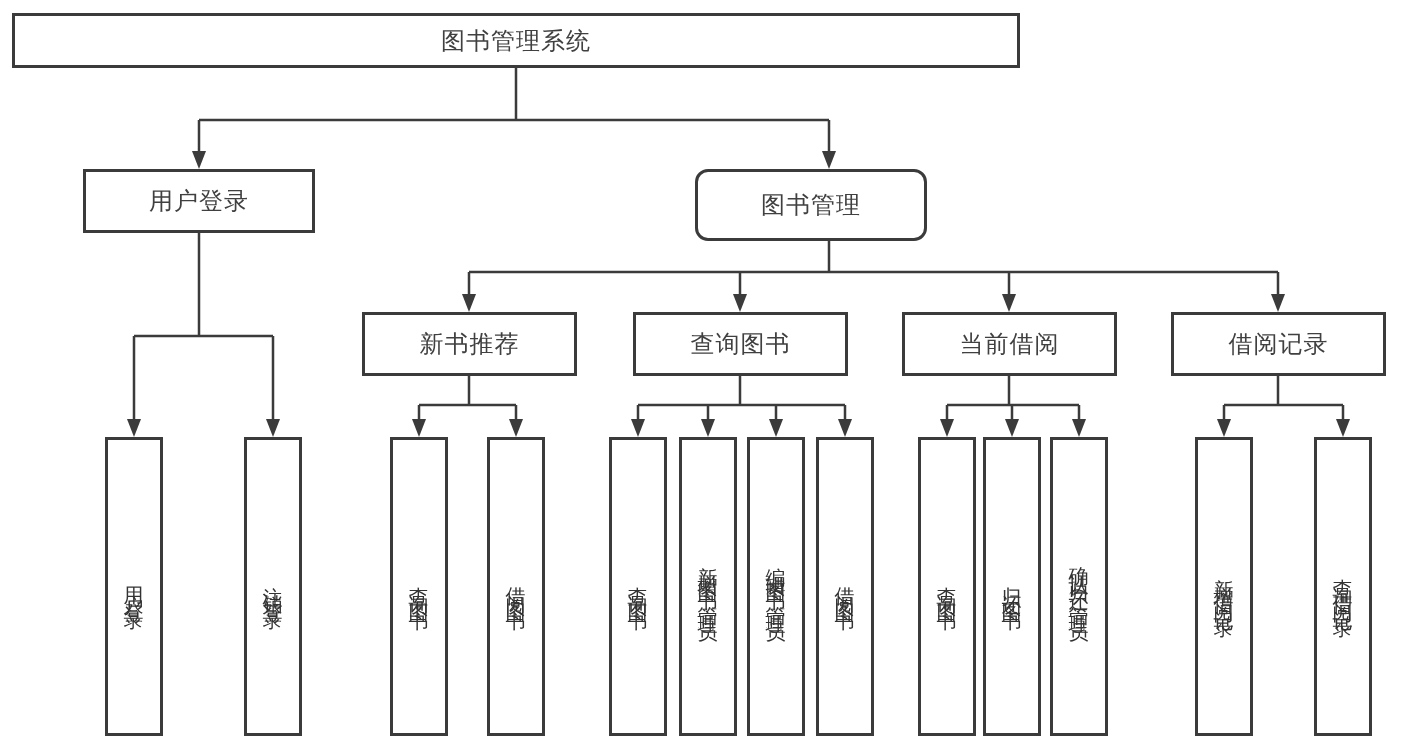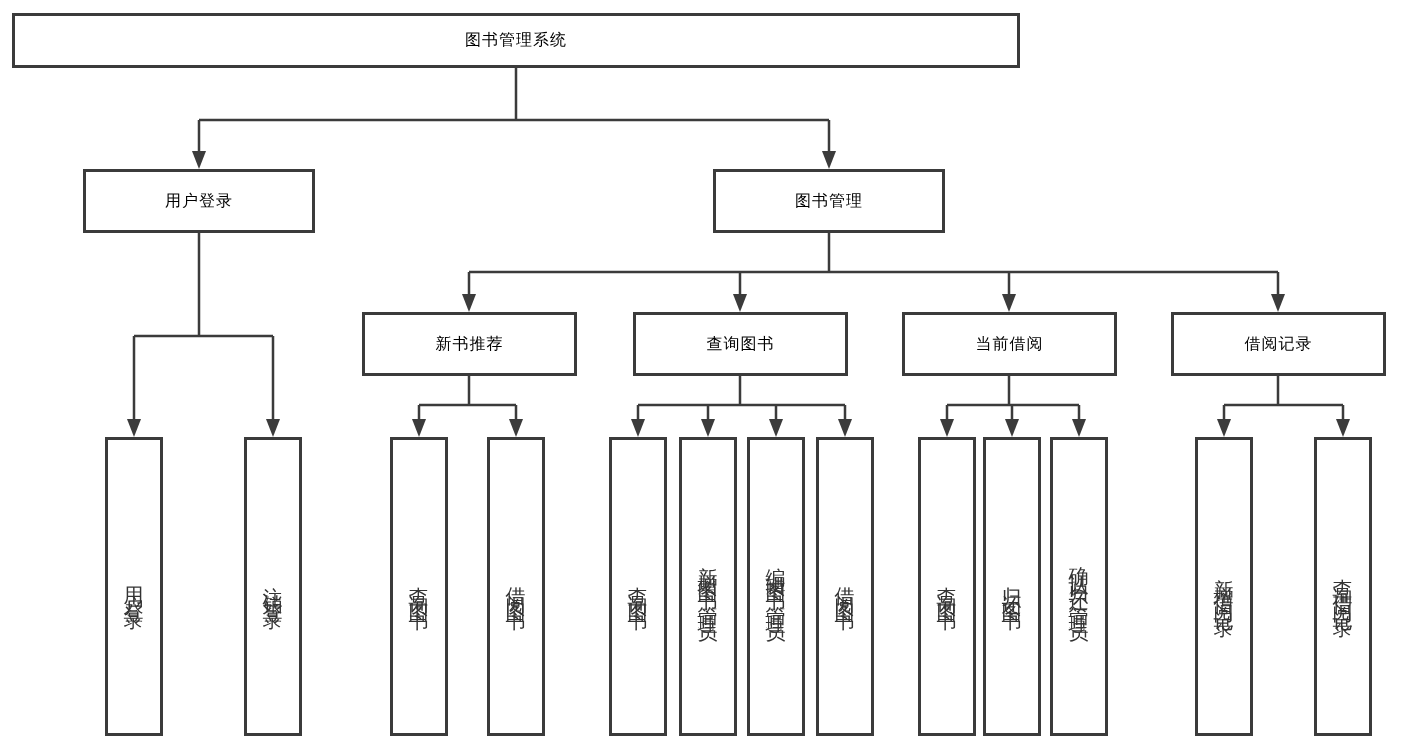--- a/index.html
+++ b/index.html
@@ -10,21 +10,21 @@
     font-family:"Liberation Sans","DejaVu Sans",sans-serif;
     overflow:hidden;
   }
   .wires{position:absolute;left:0;top:0;z-index:0;}
   .hbox{
     position:absolute;
     box-sizing:border-box;
     background:#fff;
     border:3px solid #3b3b3b;
     display:flex;align-items:center;justify-content:center;
-    font-size:16px;color:#000000;
+    font-size:24px;color:#404040;
     letter-spacing:1px;
     z-index:1;
   }
   .vbox{
     position:absolute;
     top:437px;width:58px;height:299px;
     box-sizing:border-box;
     background:#fff;
     border:3px solid #3b3b3b;
     display:flex;align-items:center;justify-content:center;
@@ -95,21 +95,21 @@
     </g>
   </svg>
 
   <div class="hbox" style="left:12px;top:13px;width:1008px;height:55px;">
     <span>图书管理系统</span>
   </div>
 
   <div class="hbox" style="left:83px;top:169px;width:232px;height:64px;">
     <span>用户登录</span>
   </div>
-  <div class="hbox" style="left:713px;top:169px;width:232px;height:64px;">
+  <div class="hbox" style="left:695px;top:169px;width:232px;height:72px;border-radius:13px;">
     <span>图书管理</span>
   </div>
 
   <div class="hbox" style="left:362px;top:312px;width:215px;height:64px;justify-content:center;">
     <span>新书推荐</span>
   </div>
   <div class="hbox" style="left:633px;top:312px;width:215px;height:64px;">
     <span>查询图书</span>
   </div>
   <div class="hbox" style="left:902px;top:312px;width:215px;height:64px;">

